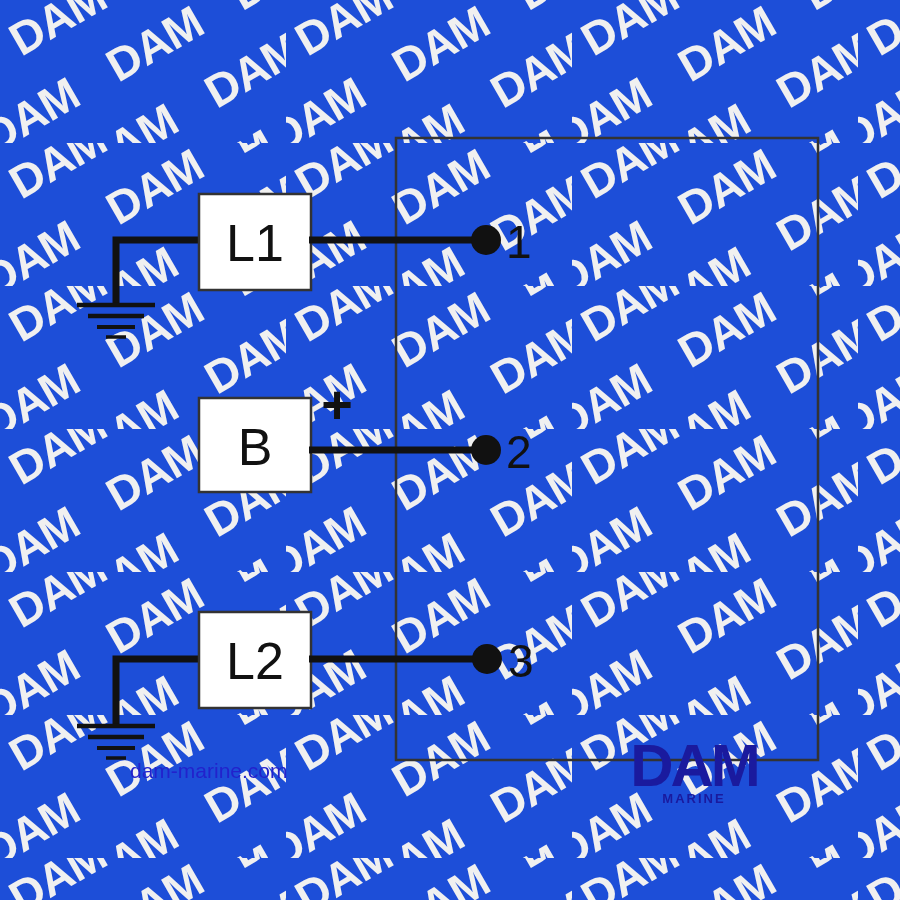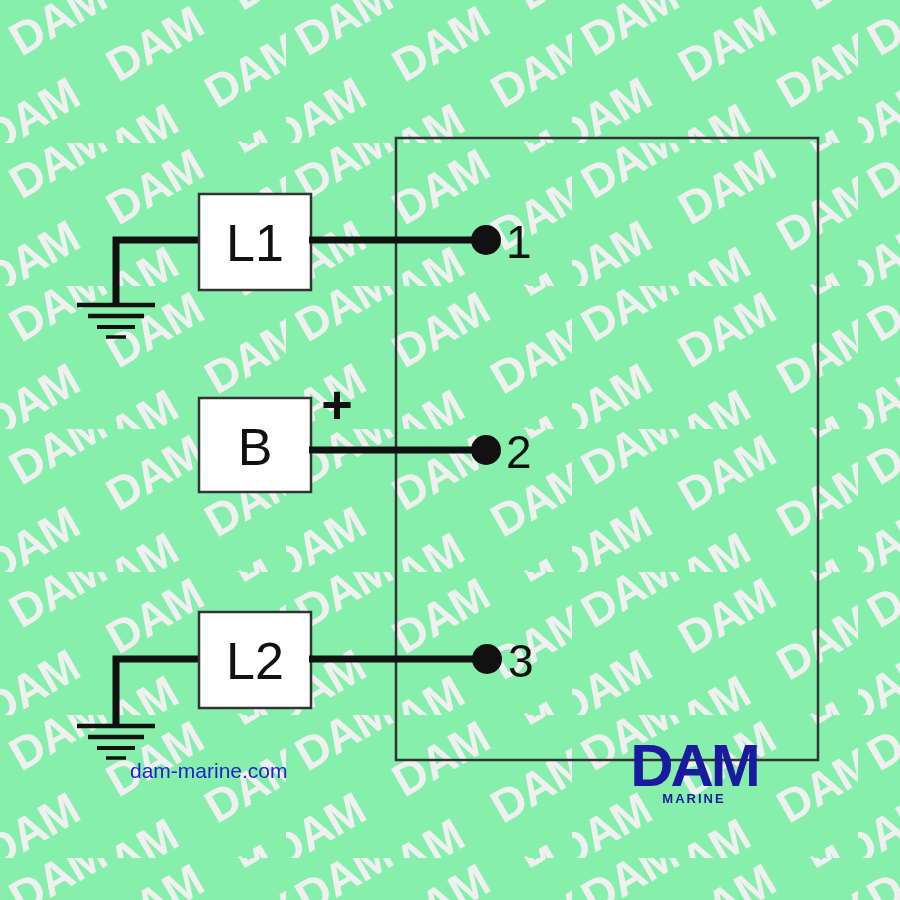--- a/index.html
+++ b/index.html
@@ -7,21 +7,21 @@
     padding: 0;
     background: #ffffff;
   }
   body {
     font-family: "Liberation Sans", sans-serif;
   }
   #canvas {
     position: relative;
     width: 900px;
     height: 900px;
-    background: #86efac;
+    background: #1d4ed8;
     overflow: hidden;
   }
   #watermark-layer {
     position: absolute;
     left: 0; top: 0;
     width: 900px;
     height: 900px;
     z-index: 0;
     pointer-events: none;
   }

